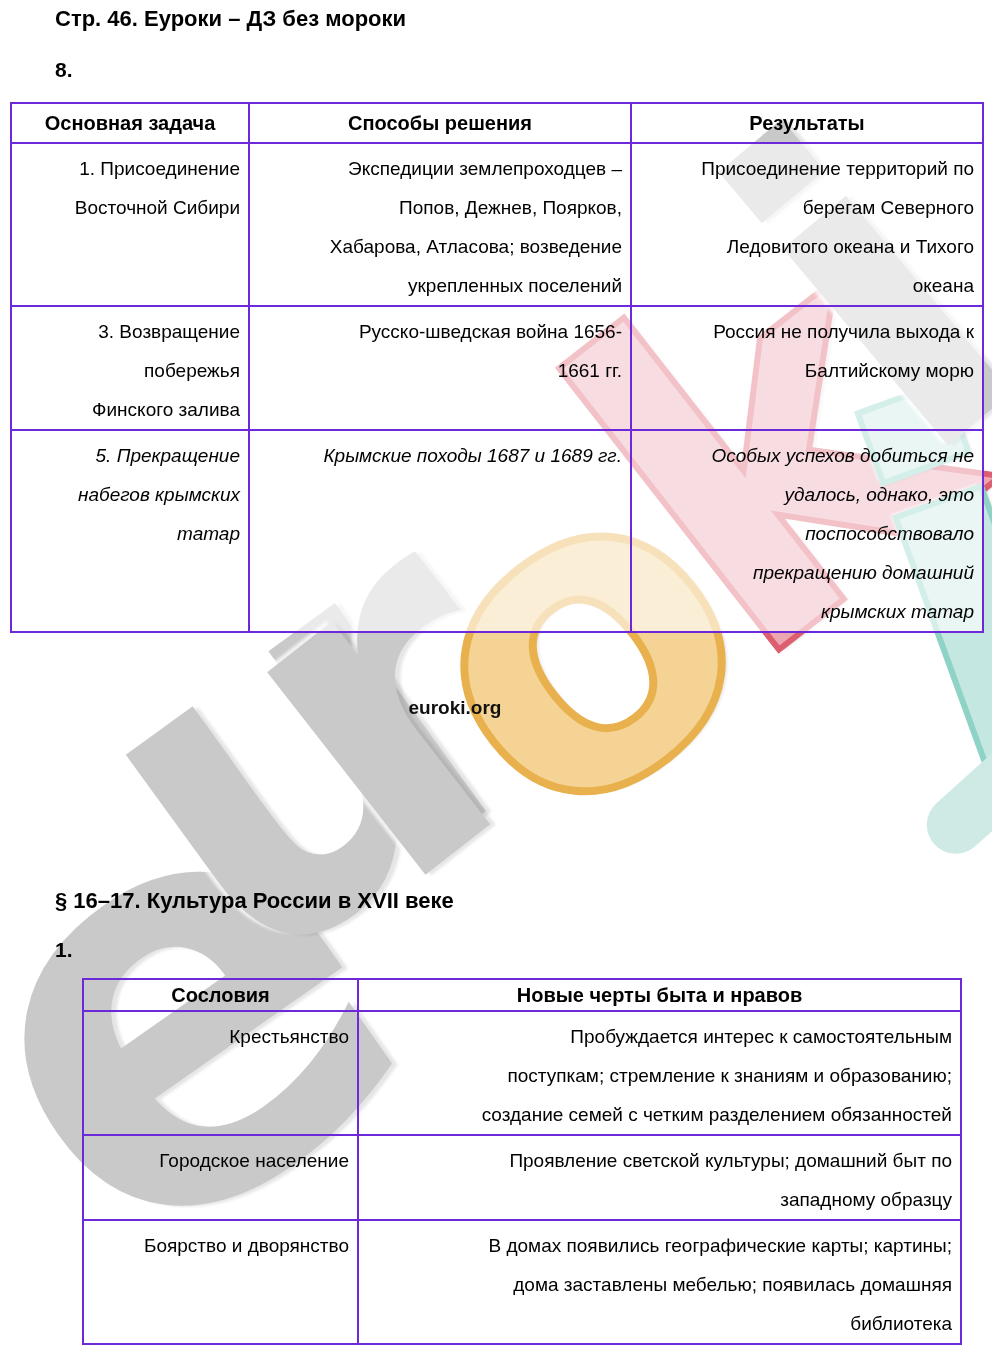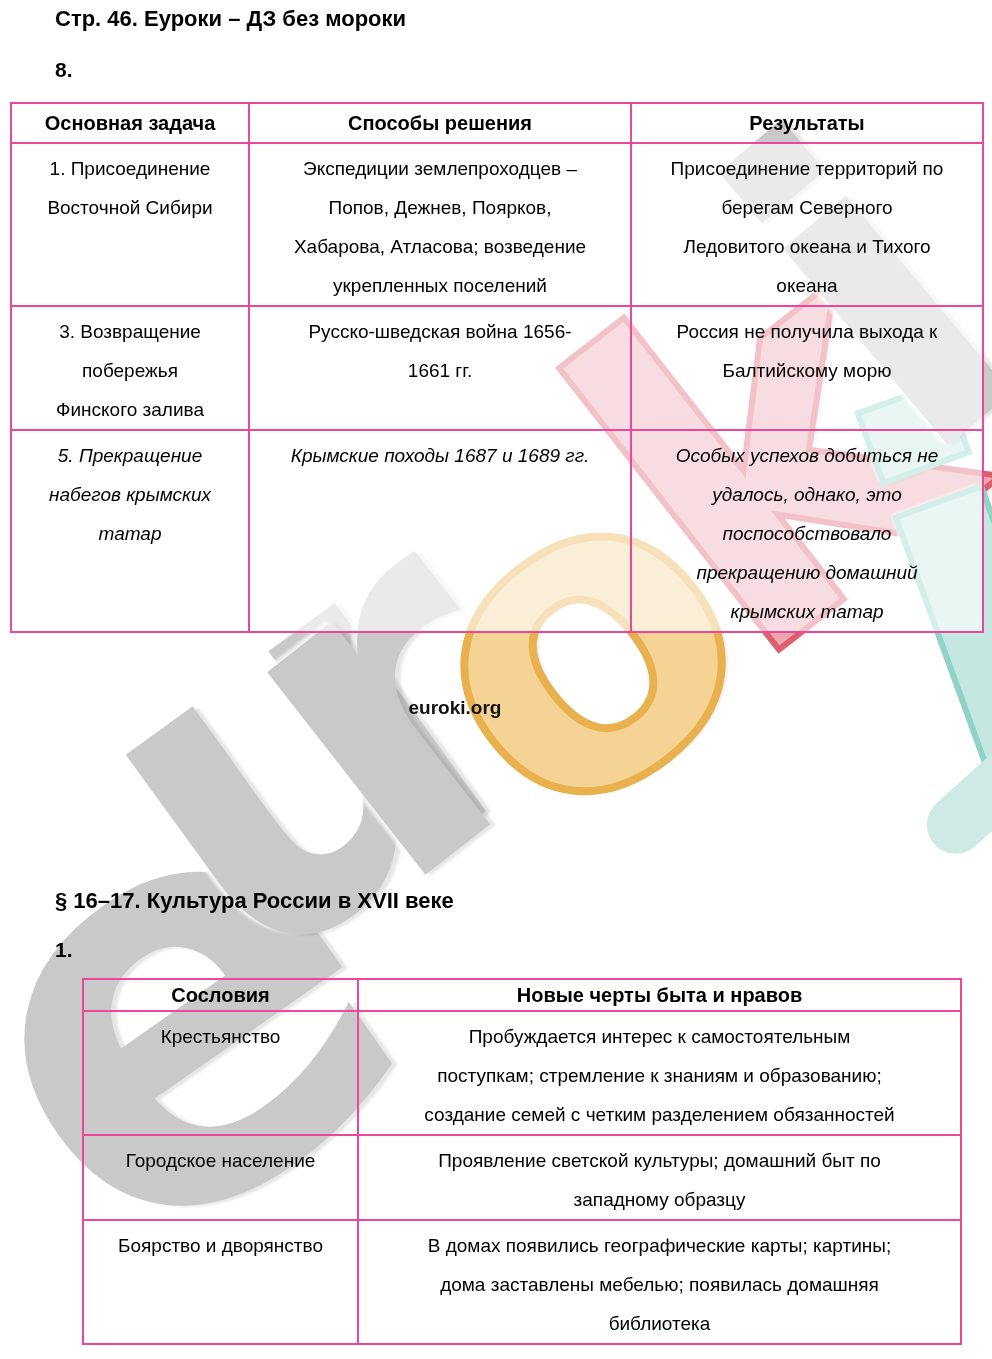--- a/index.html
+++ b/index.html
@@ -32,27 +32,27 @@
   .h-title{position:absolute;left:55px;top:6px;font-size:22px;font-weight:700;z-index:2;}
   .h-task1{position:absolute;left:55px;top:58px;font-size:21px;font-weight:700;z-index:2;}
   .h-section{position:absolute;left:55px;top:888px;font-size:22px;font-weight:700;z-index:2;}
   .h-task2{position:absolute;left:55px;top:938px;font-size:21px;font-weight:700;z-index:2;}
   
   table{
     position:absolute;z-index:1;
     border-collapse:collapse;table-layout:fixed;
     font-size:19px;
   }
-  th,td{border:2px solid #ec4899;overflow:hidden;}
+  th,td{border:2px solid #6d28d9;overflow:hidden;}
   th{
     font-size:20px;font-weight:700;text-align:center;vertical-align:middle;
     padding:0 4px;
   }
   td{
-    text-align:center;vertical-align:top;
+    text-align:right;vertical-align:top;
     padding:5px 8px 0 8px;
     line-height:39px;
     white-space:pre-line;
   }
   #table1{left:10px;top:102px;width:972px;}
   #table1 td{background:rgba(255,255,255,0.62);}
   #table1 thead tr{height:40px;}
   #table1 tbody tr:nth-of-type(1){height:163px;}
   #table1 tbody tr:nth-of-type(2){height:119px;}
   #table1 tbody tr:nth-of-type(3){height:116px;font-style:italic;}

